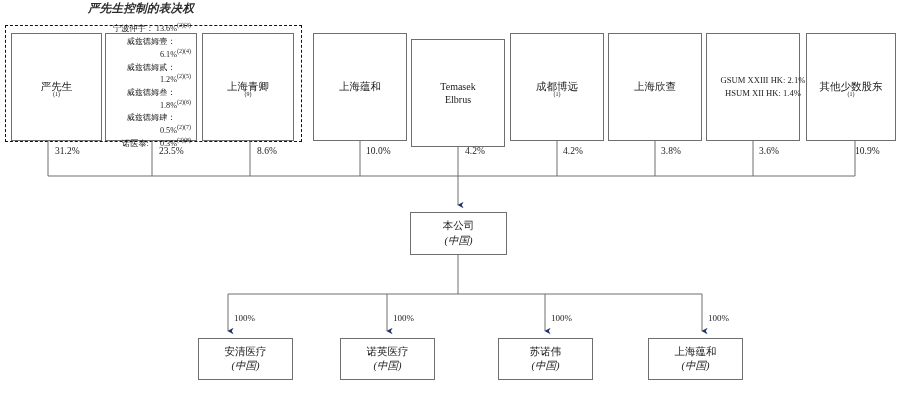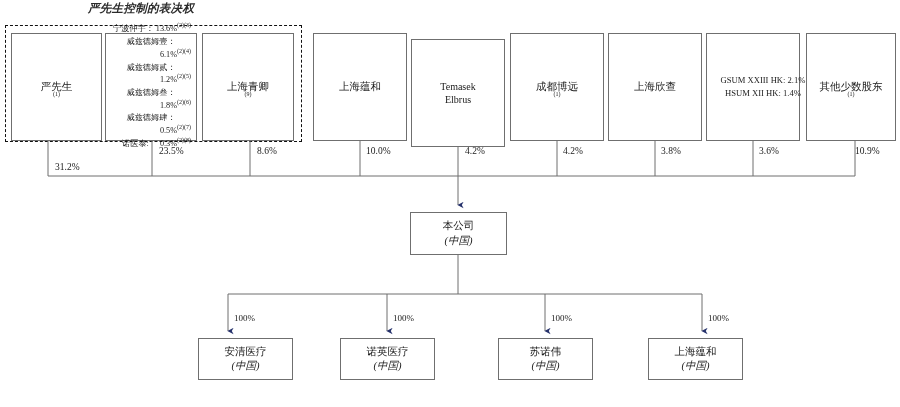--- a/index.html
+++ b/index.html
@@ -125,21 +125,21 @@
   <div class="node mini" style="left:706px;top:33px;width:94px;height:108px;">
     <span class="ln">GSUM XXIII HK: 2.1%</span>
     <span class="ln">HSUM XII HK: 1.4%</span>
   </div>
 
   <div class="node" style="left:806px;top:33px;width:90px;height:108px;">
     <span>其他少数股东</span>
       <sup>(1)</sup>
   </div>
 
-  <div class="pctlabel" style="left:55px;top:146px;margin-top:16px;">31.2%</div>
+  <div class="pctlabel" style="left:55px;top:146px;">31.2%</div>
   <div class="pctlabel" style="left:159px;top:146px;">23.5%</div>
   <div class="pctlabel" style="left:257px;top:146px;">8.6%</div>
   <div class="pctlabel" style="left:366px;top:146px;">10.0%</div>
   <div class="pctlabel" style="left:465px;top:146px;">4.2%</div>
   <div class="pctlabel" style="left:563px;top:146px;">4.2%</div>
   <div class="pctlabel" style="left:661px;top:146px;">3.8%</div>
   <div class="pctlabel" style="left:759px;top:146px;">3.6%</div>
   <div class="pctlabel" style="left:855px;top:146px;">10.9%</div>
 
   <div class="node" style="left:410px;top:212px;width:97px;height:43px;">

